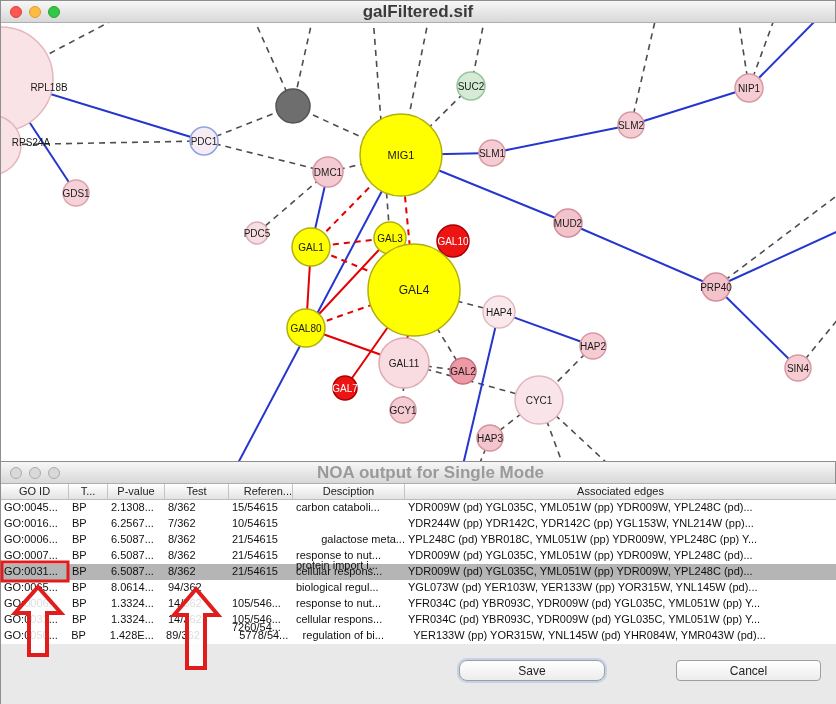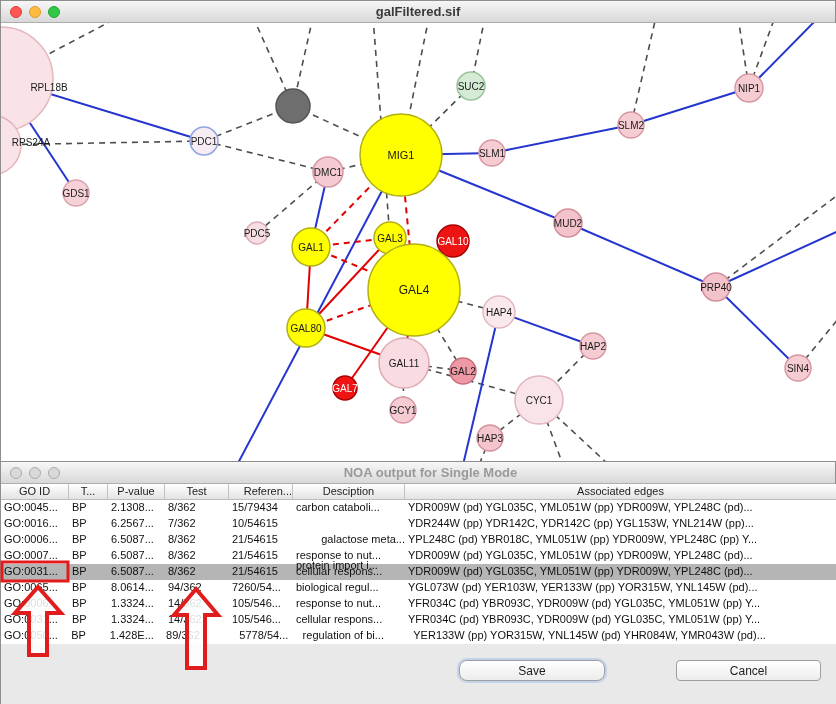--- a/index.html
+++ b/index.html
@@ -3,21 +3,21 @@
 <meta charset="utf-8">
 <style>
   html,body{margin:0;padding:0;background:#d6d6d6;}
   .screen{position:relative;width:836px;height:704px;overflow:hidden;
           font-family:"Liberation Sans",sans-serif;background:#e8e8e8;}
   .window{position:absolute;box-sizing:border-box;background:#fff;border:1px solid #8e8e8e;}
   .net-window{left:0;top:0;width:836px;height:461px;}
   .noa-window{left:0;top:461px;width:836px;height:243px;background:#e9e9e9;}
   .titlebar{position:relative;height:21px;background:linear-gradient(#f7f7f7,#d8d8d8);
             border-bottom:1px solid #aeaeae;display:flex;align-items:center;justify-content:center;}
-  .titlebar .title{font-size:13px;font-weight:bold;color:#3a3a3a;}
+  .titlebar .title{font-size:17px;font-weight:bold;color:#3a3a3a;}
   .titlebar.inactive .title{color:#9a9a9a;margin-left:25px;}
   .traffic{position:absolute;left:9px;top:0;height:100%;display:flex;align-items:center;gap:7px;}
   .dot{width:12px;height:12px;border-radius:50%;box-sizing:border-box;display:inline-block;}
   .dot.red{background:#fc5753;border:1px solid #df3e3a;}
   .dot.yellow{background:#fdbc40;border:1px solid #de9b2d;}
   .dot.green{background:#33c748;border:1px solid #27a532;}
   .dot.gray{background:#d9d9d9;border:1px solid #ababab;}
   .canvas{display:block;background:#ffffff;}
   svg{font-family:"Liberation Sans",sans-serif;}
   .thead{position:absolute;top:22px;left:0;width:836px;height:16px;display:flex;
@@ -181,21 +181,21 @@
         <div class="th" style="width: 64px; text-align: right;">Referen...</div>
         <div class="th" style="width: 112px;">Desciption</div>
         <div class="th" style="width: 432px;">Associated edges</div>
       </div>
     <div class="tbody">
         <div class="tr">
           <div class="td" style="width: 68px;">GO:0045...</div>
           <div class="td" style="width: 39px;">BP</div>
           <div class="td" style="width: 57px;">2.1308...</div>
           <div class="td" style="width: 64px;">8/362</div>
-          <div class="td" style="width: 64px;">15/79434</div>
+          <div class="td" style="width: 64px;">15/54615</div>
           <div class="td" style="width: 112px;">carbon cataboli...</div>
           <div class="td" style="width: 432px;">YDR009W (pd) YGL035C, YML051W (pp) YDR009W, YPL248C (pd)...</div>
         </div>
         <div class="tr">
           <div class="td" style="width: 68px;">GO:0016...</div>
           <div class="td" style="width: 39px;">BP</div>
           <div class="td" style="width: 57px;">6.2567...</div>
           <div class="td" style="width: 64px;">7/362</div>
           <div class="td" style="width: 64px;">10/54615</div>
           <div class="td" style="width: 112px; margin-top: 42px;">protein import i...</div>
@@ -226,21 +226,21 @@
           <div class="td" style="width: 64px;">8/362</div>
           <div class="td" style="width: 64px;">21/54615</div>
           <div class="td" style="width: 112px;">cellular respons...</div>
           <div class="td" style="width: 432px;">YDR009W (pd) YGL035C, YML051W (pp) YDR009W, YPL248C (pd)...</div>
         </div>
         <div class="tr">
           <div class="td" style="width: 68px;">GO:0065...</div>
           <div class="td" style="width: 39px;">BP</div>
           <div class="td" style="width: 57px;">8.0614...</div>
           <div class="td" style="width: 64px;">94/362</div>
-          <div class="td" style="width: 64px;">7260/54...</div>
+          <div class="td" style="width: 64px; margin-top: 40px;">7260/54...</div>
           <div class="td" style="width: 112px;">biological regul...</div>
           <div class="td" style="width: 432px;">YGL073W (pd) YER103W, YER133W (pp) YOR315W, YNL145W (pd)...</div>
         </div>
         <div class="tr">
           <div class="td" style="width: 68px;">GO:0006...</div>
           <div class="td" style="width: 39px;">BP</div>
           <div class="td" style="width: 57px;">1.3324...</div>
           <div class="td" style="width: 64px;">14/362</div>
           <div class="td" style="width: 64px;">105/546...</div>
           <div class="td" style="width: 112px;">response to nut...</div>

